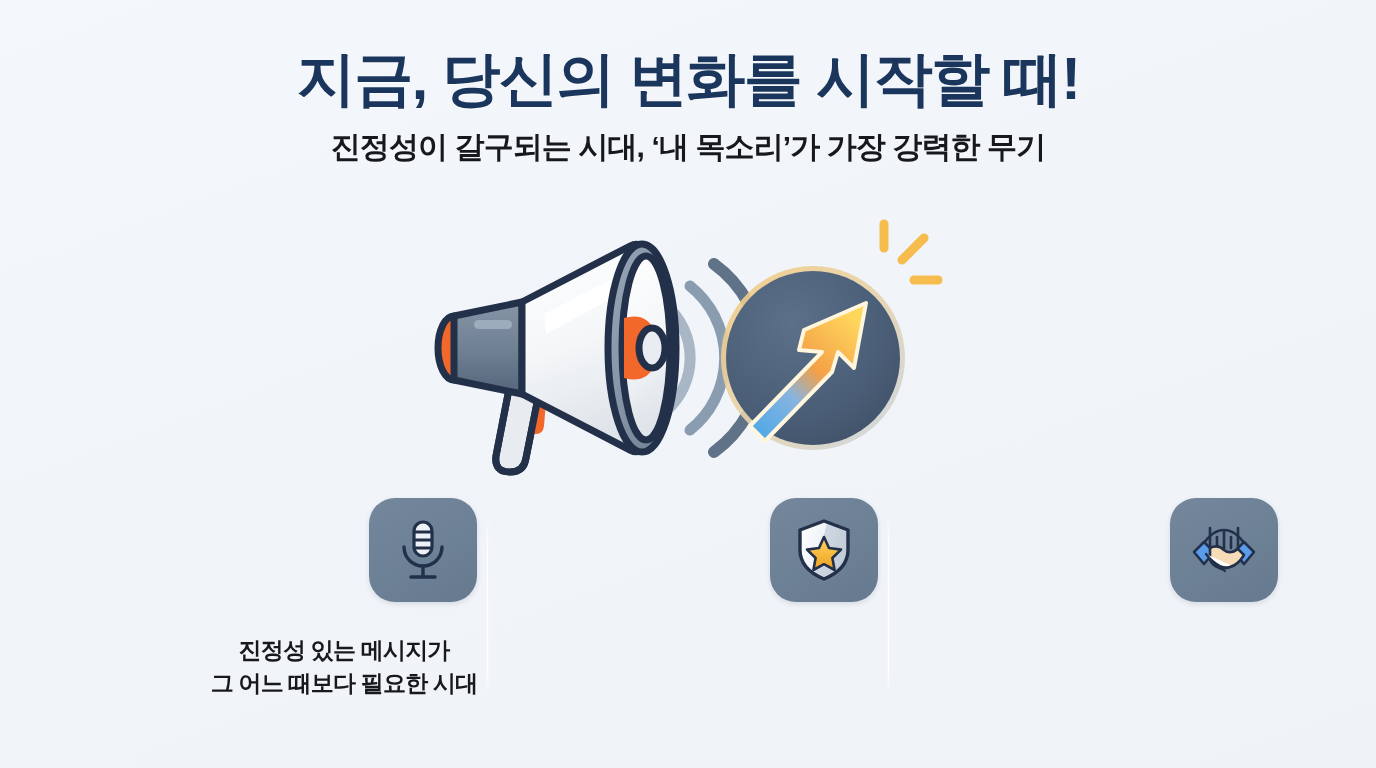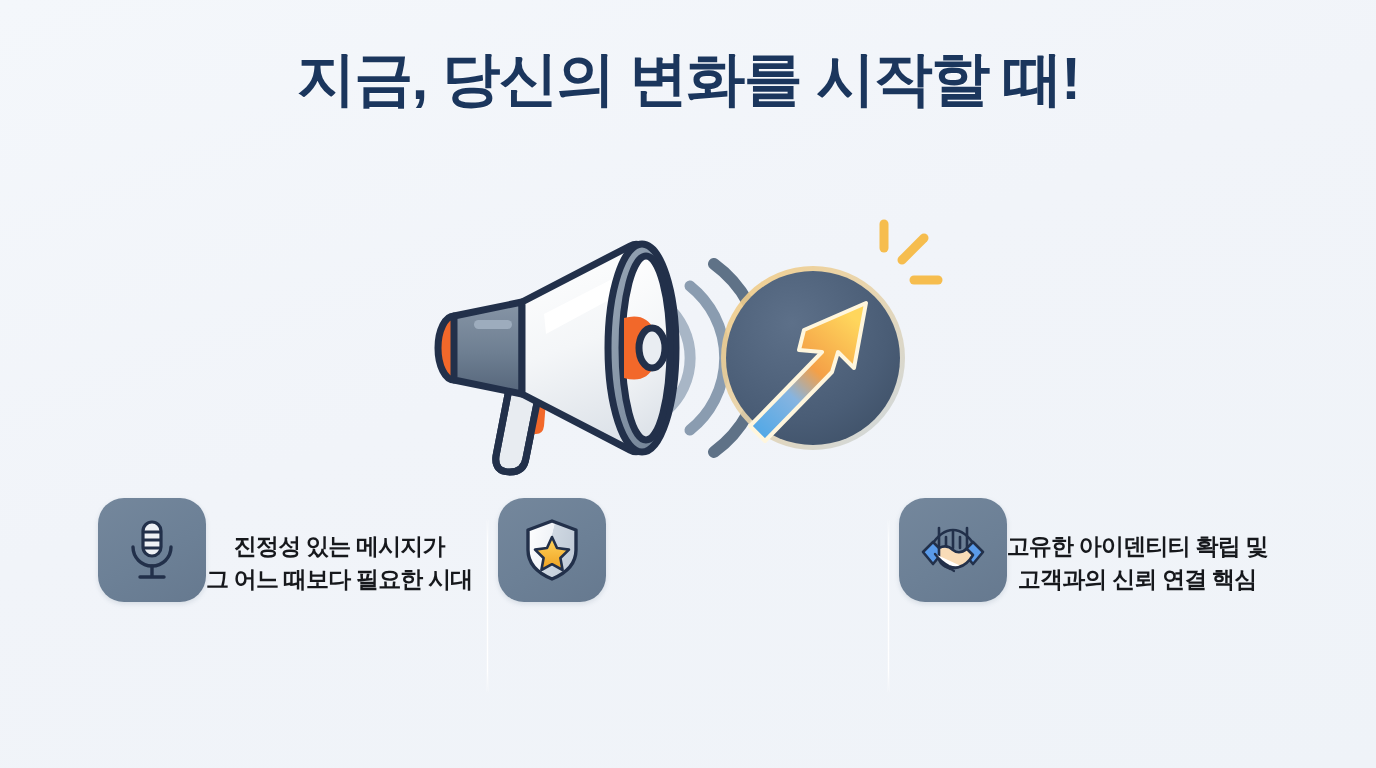--- a/index.html
+++ b/index.html
@@ -72,22 +72,22 @@
     top: 498px;
     left: 88px;
     width: 1200px;
     display: flex;
     align-items: flex-start;
   }
 
   .col {
     flex: 1 1 0;
     display: flex;
-    flex-direction: row;
-    align-items: flex-start;
+    flex-direction: column;
+    align-items: flex-end;
     position: relative;
     padding: 0 10px;
   }
 
   .divider {
     width: 1px;
     align-self: stretch;
     margin-top: 22px;
     height: 172px;
     background: linear-gradient(180deg,
@@ -123,20 +123,21 @@
     white-space: pre-line;
   }
 </style>
 </head>
 <body>
 
 <div class="slide">
 
   <div class="header">
     <div class="slide-title">지금, 당신의 변화를 시작할 때!</div>
+    <div class="slide-subtitle">진정성이 갈구되는 시대, ‘내 목소리’가 가장 강력한 무기</div>
   </div>
 
   <div class="hero">
     <svg width="540" height="290" viewBox="0 0 540 290">
       <defs>
         <linearGradient id="coneGrad" x1="0" y1="0" x2="0.2" y2="1">
           <stop offset="0%" stop-color="#ffffff"></stop>
           <stop offset="55%" stop-color="#f4f6f8"></stop>
           <stop offset="100%" stop-color="#dfe4ea"></stop>
         </linearGradient>
@@ -273,18 +274,16 @@
           <path d="M64,32 L54,22 L44,32 L54,44 Z" fill="#5a9bea" stroke="#22304a" stroke-width="2.6" stroke-linejoin="round"></path>
 
           <path d="M20,28 q8,-4 14,2 q6,5 14,-1 l6,6 q-6,10 -14,12 q-10,3 -16,-2 q-5,-4 -4,-9 Z" fill="#f8dcb8" stroke="#22304a" stroke-width="2.6" stroke-linejoin="round"></path>
           <path d="M16,34 q6,8 14,12 q7,3 12,0" fill="#ffffff" stroke="#22304a" stroke-width="2.4" stroke-linecap="round"></path>
           <g stroke="#22304a" stroke-width="2.2" stroke-linecap="round" fill="#ffffff">
             <path d="M22,42 q4,5 9,7"></path>
             <path d="M27,45 q4,4 8,6"></path>
           </g>
         </svg>
       </div>
-      <div class="col-caption">고유한 아이덴티티 확립 및
-고객과의 신뢰 연결 핵심</div>
     </div>
 
   </div>
 </div>
 
 </body></html>

